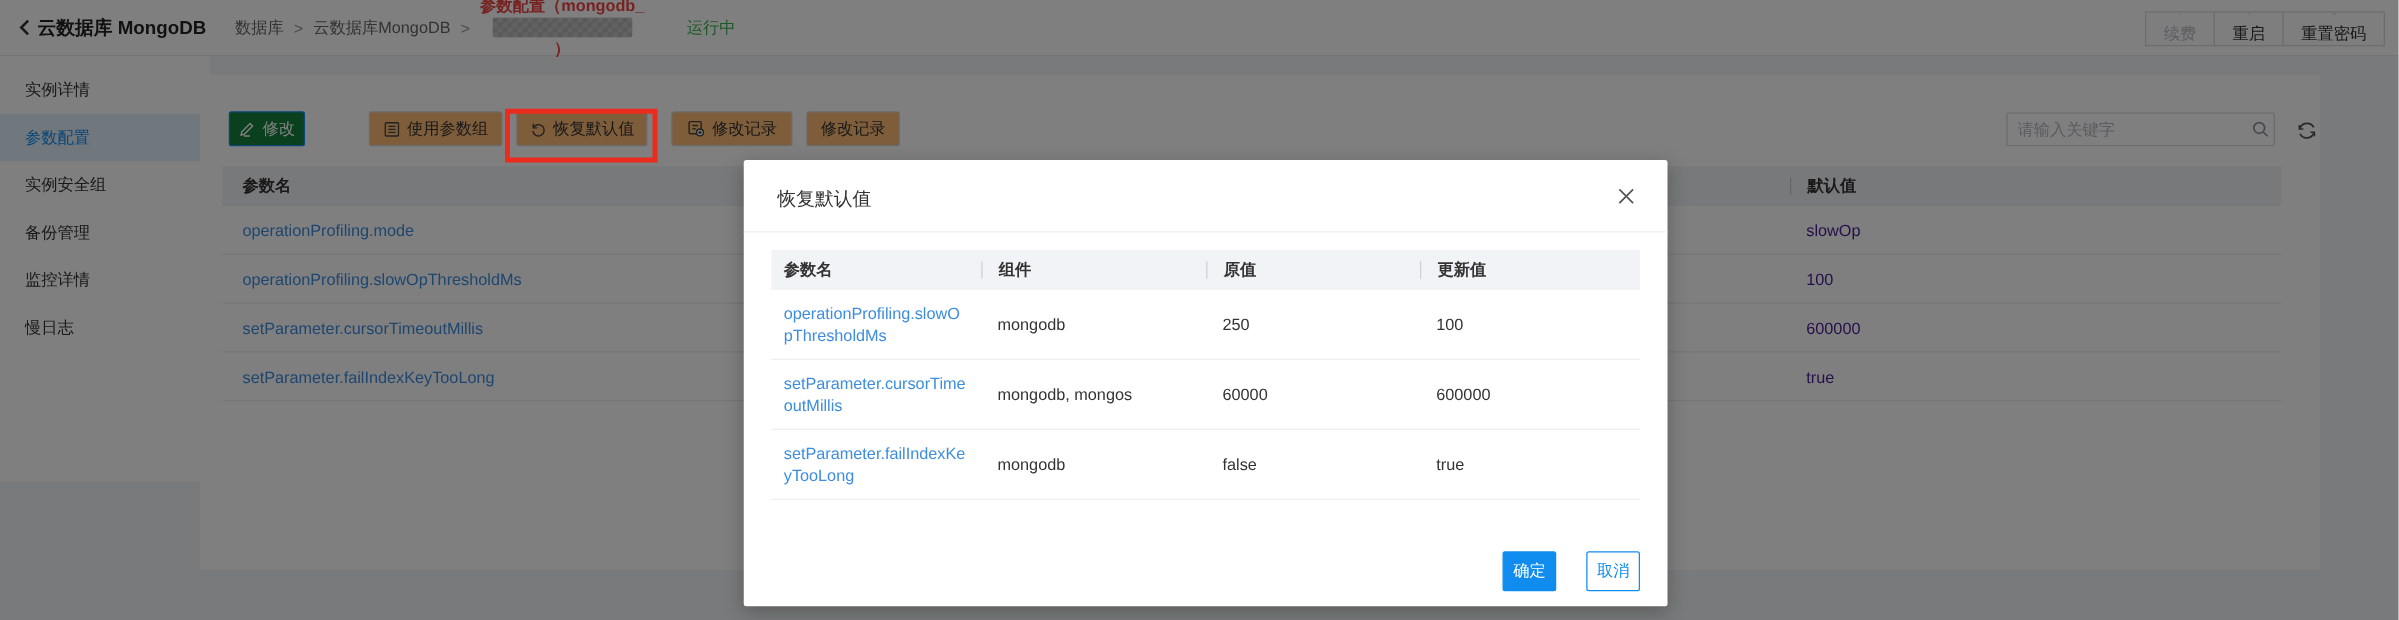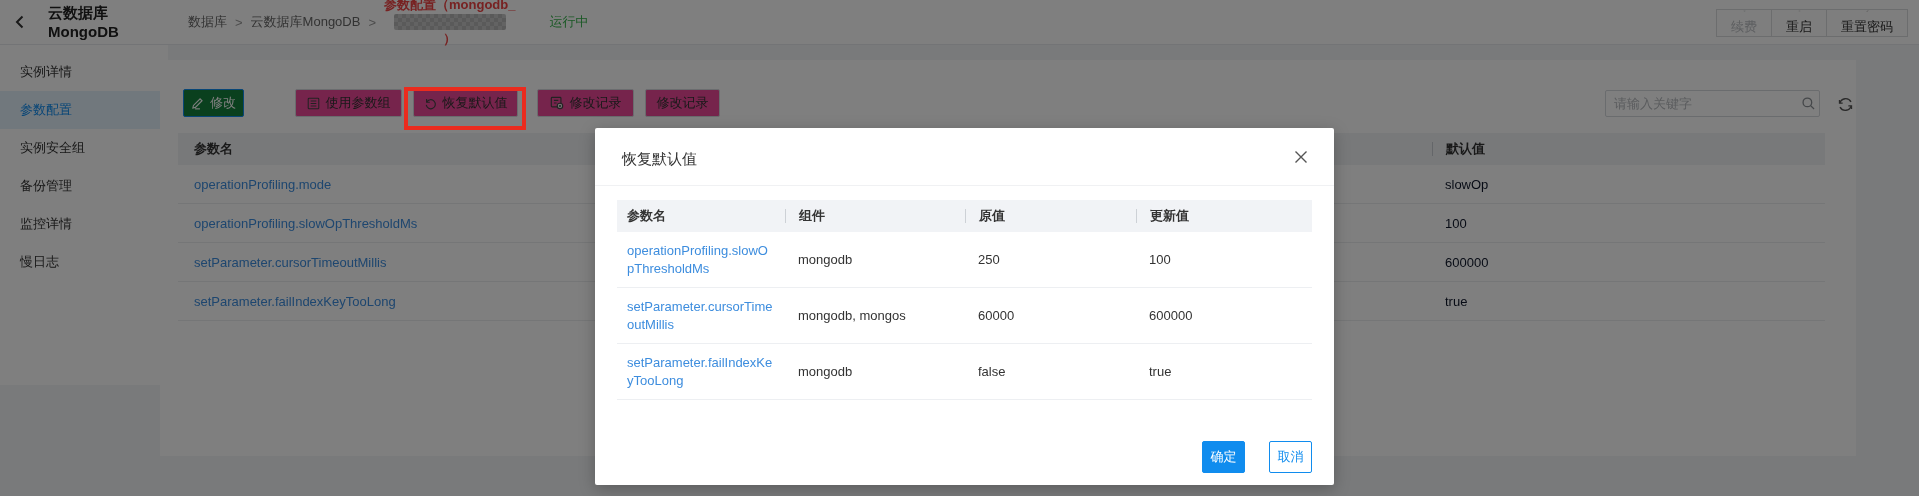--- a/index.html
+++ b/index.html
@@ -2,21 +2,21 @@
 <html><head>
 <meta charset="utf-8">
 <style>
   * { margin:0; padding:0; box-sizing:border-box; }
   html,body { width:1919px; height:496px; }
   body { font-family:"Liberation Sans","DejaVu Sans",sans-serif; font-size:13px; color:#333; }
   .page { position:relative; width:1919px; height:496px; background:#F3F4F6; overflow:hidden; }
 
   
   .topbar { position:absolute; left:0; top:0; width:1919px; height:45px; background:#fff; border-bottom:1px solid #E7E9EC; display:flex; align-items:center; z-index:1; }
-  .back-title { width:168px; flex:0 0 168px; display:flex; align-items:center; gap:24px; padding-left:15px; font-size:15px; font-weight:bold; color:#222; cursor:pointer; }
+  .back-title { width:168px; flex:0 0 168px; display:flex; align-items:center; gap:6px; padding-left:15px; font-size:15px; font-weight:bold; color:#222; cursor:pointer; }
   .back-title svg { flex:0 0 auto; }
   .breadcrumb { display:flex; align-items:center; margin-left:20px; color:#666; white-space:nowrap; }
   .breadcrumb .sep { margin:0 8px; color:#999; }
   .breadcrumb .current { color:#ef4444; font-weight:bold; display:flex; align-items:center;flex-direction:column; }
   .redact { display:inline-block; width:112px; height:16px; margin:0 1px; vertical-align:-3px; border-radius:2px;
     background-image:
       linear-gradient(45deg,#c6c6c6 25%,transparent 25%,transparent 75%,#c6c6c6 75%),
       linear-gradient(45deg,#c6c6c6 25%,#b5b5b5 25%,#b5b5b5 75%,#c6c6c6 75%);
     background-size:8px 8px; background-position:0 0,4px 4px; }
   .status { margin-left:34px; color:#37B24D; }
@@ -28,42 +28,42 @@
 
   
   .sidebar { position:absolute; left:0; top:45px; width:168px; height:340px; background:#fff; z-index:1; padding-top:8px; }
   .side-item { height:38px; line-height:38px; padding-left:20px; color:#333; cursor:pointer; }
   .side-item.active { background:#E3F0FB; color:#108CEE; }
   .collapse-handle { position:absolute; left:168px; top:383px; width:13px; height:58px; background:#fff; border-radius:0 10px 10px 0; z-index:1; cursor:pointer; display:flex; align-items:center; justify-content:center; }
   .collapse-arrow { width:0; height:0; border-top:5px solid transparent; border-bottom:5px solid transparent; border-right:7px solid #5f6b77; }
 
   
   .card { position:absolute; left:160px; top:60px; width:1696px; height:396px; background:#fff; z-index:1; }
-  .btn { position:absolute; top:29px; height:28px; display:flex; align-items:center; justify-content:center; gap:6px; border:1px solid #D5D8DC; background:#ec4899; color:#333; font-size:13px; cursor:pointer; border-radius:2px; }
+  .btn { position:absolute; top:29px; height:28px; display:flex; align-items:center; justify-content:center; gap:6px; border:1px solid #D5D8DC; background:#fdba74; color:#333; font-size:13px; cursor:pointer; border-radius:2px; }
   .btn svg { stroke:#444; }
   .btn.primary { background:#15803d; border-color:#108CEE; color:#fff; }
   .btn.primary svg { stroke:#fff; }
   .b-modify { left:23px; width:61px; }
   .b-usegrp { left:135px; width:107px; }
   .b-restore { left:253px; width:105px; }
   .b-generate { left:377px; width:97px; }
   .b-record { left:485px; width:75px; }
   .search-box { position:absolute; top:30px; left:1445px; width:215px; height:27px; border:1px solid #D5D8DC; border-radius:2px; background:#fff; display:flex; align-items:center; }
   .search-box input { flex:1; border:none; outline:none; padding:0 8px; font-size:13px; color:#333; font-family:inherit; background:transparent; }
   .search-box input::placeholder { color:#B6B9BD; }
   .search-btn { width:30px; height:100%; display:flex; align-items:center; justify-content:center; cursor:pointer; }
   .refresh-btn { position:absolute; top:33px; left:1674px; width:22px; height:22px; display:flex; align-items:center; justify-content:center; cursor:pointer; }
 
   .bg-table { position:absolute; left:18px; top:73px; width:1647px; }
   .bg-thead { display:flex; height:32px; align-items:center; background:#F0F2F5; font-weight:bold; color:#333; }
   .bg-thead .c-name { flex:1; padding-left:16px; }
   .bg-thead .c-def { width:393px; padding-left:13px; border-left:1px solid #C9CDD2; line-height:14px; }
   .bg-row { display:flex; height:39px; align-items:center; border-bottom:1px solid #EAECEF; }
   .bg-row .c-name { flex:1; padding-left:16px; color:#3D8DDE; cursor:pointer; }
-  .bg-row .c-def { width:393px; padding-left:13px; color:#0f172a; }
+  .bg-row .c-def { width:393px; padding-left:13px; color:#4c1d95; }
 
   
   .overlay { position:absolute; left:0; top:0; width:1919px; height:496px; background:rgba(0,0,0,0.5); z-index:10; }
   .annotation-rect { position:absolute; left:404px; top:87px; width:122px; height:43px; border:4px solid #EB2B1E; z-index:20; pointer-events:none; }
 
   
   .modal { position:absolute; left:595px; top:128px; width:739px; height:357px; background:#fff; z-index:30; box-shadow:0 4px 16px rgba(0,0,0,0.25); border-radius:2px; }
   .modal-title { position:absolute; left:27px; top:22px; font-size:15px; color:#333; }
   .modal-close { position:absolute; right:24px; top:20px; width:18px; height:18px; display:flex; align-items:center; justify-content:center; cursor:pointer; }
   .modal-divider { position:absolute; left:0; top:57px; width:100%; height:1px; background:#F0F1F3; }

